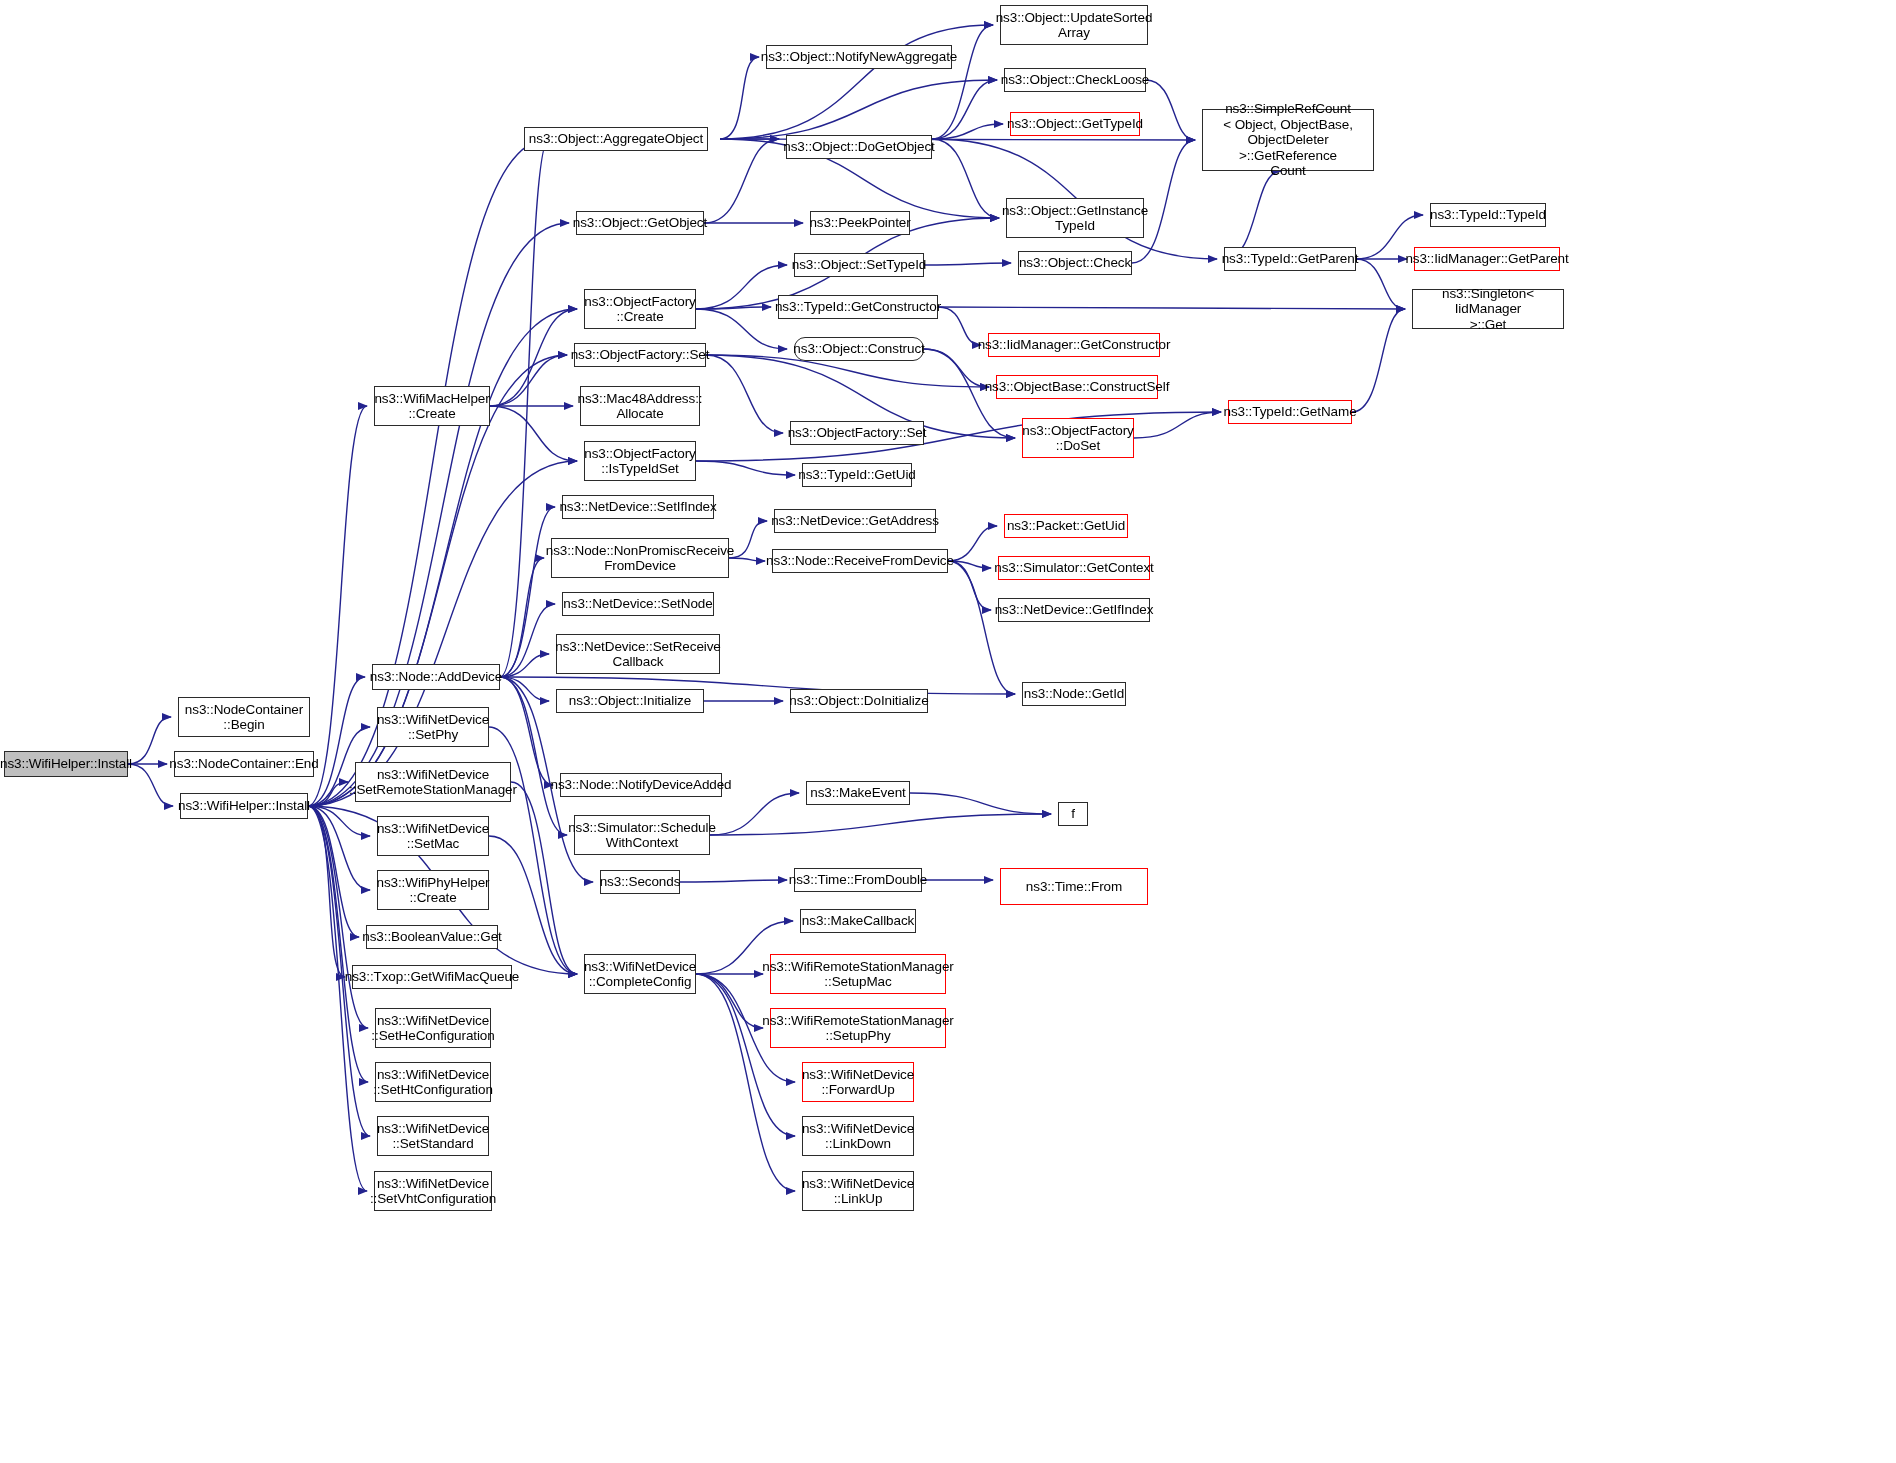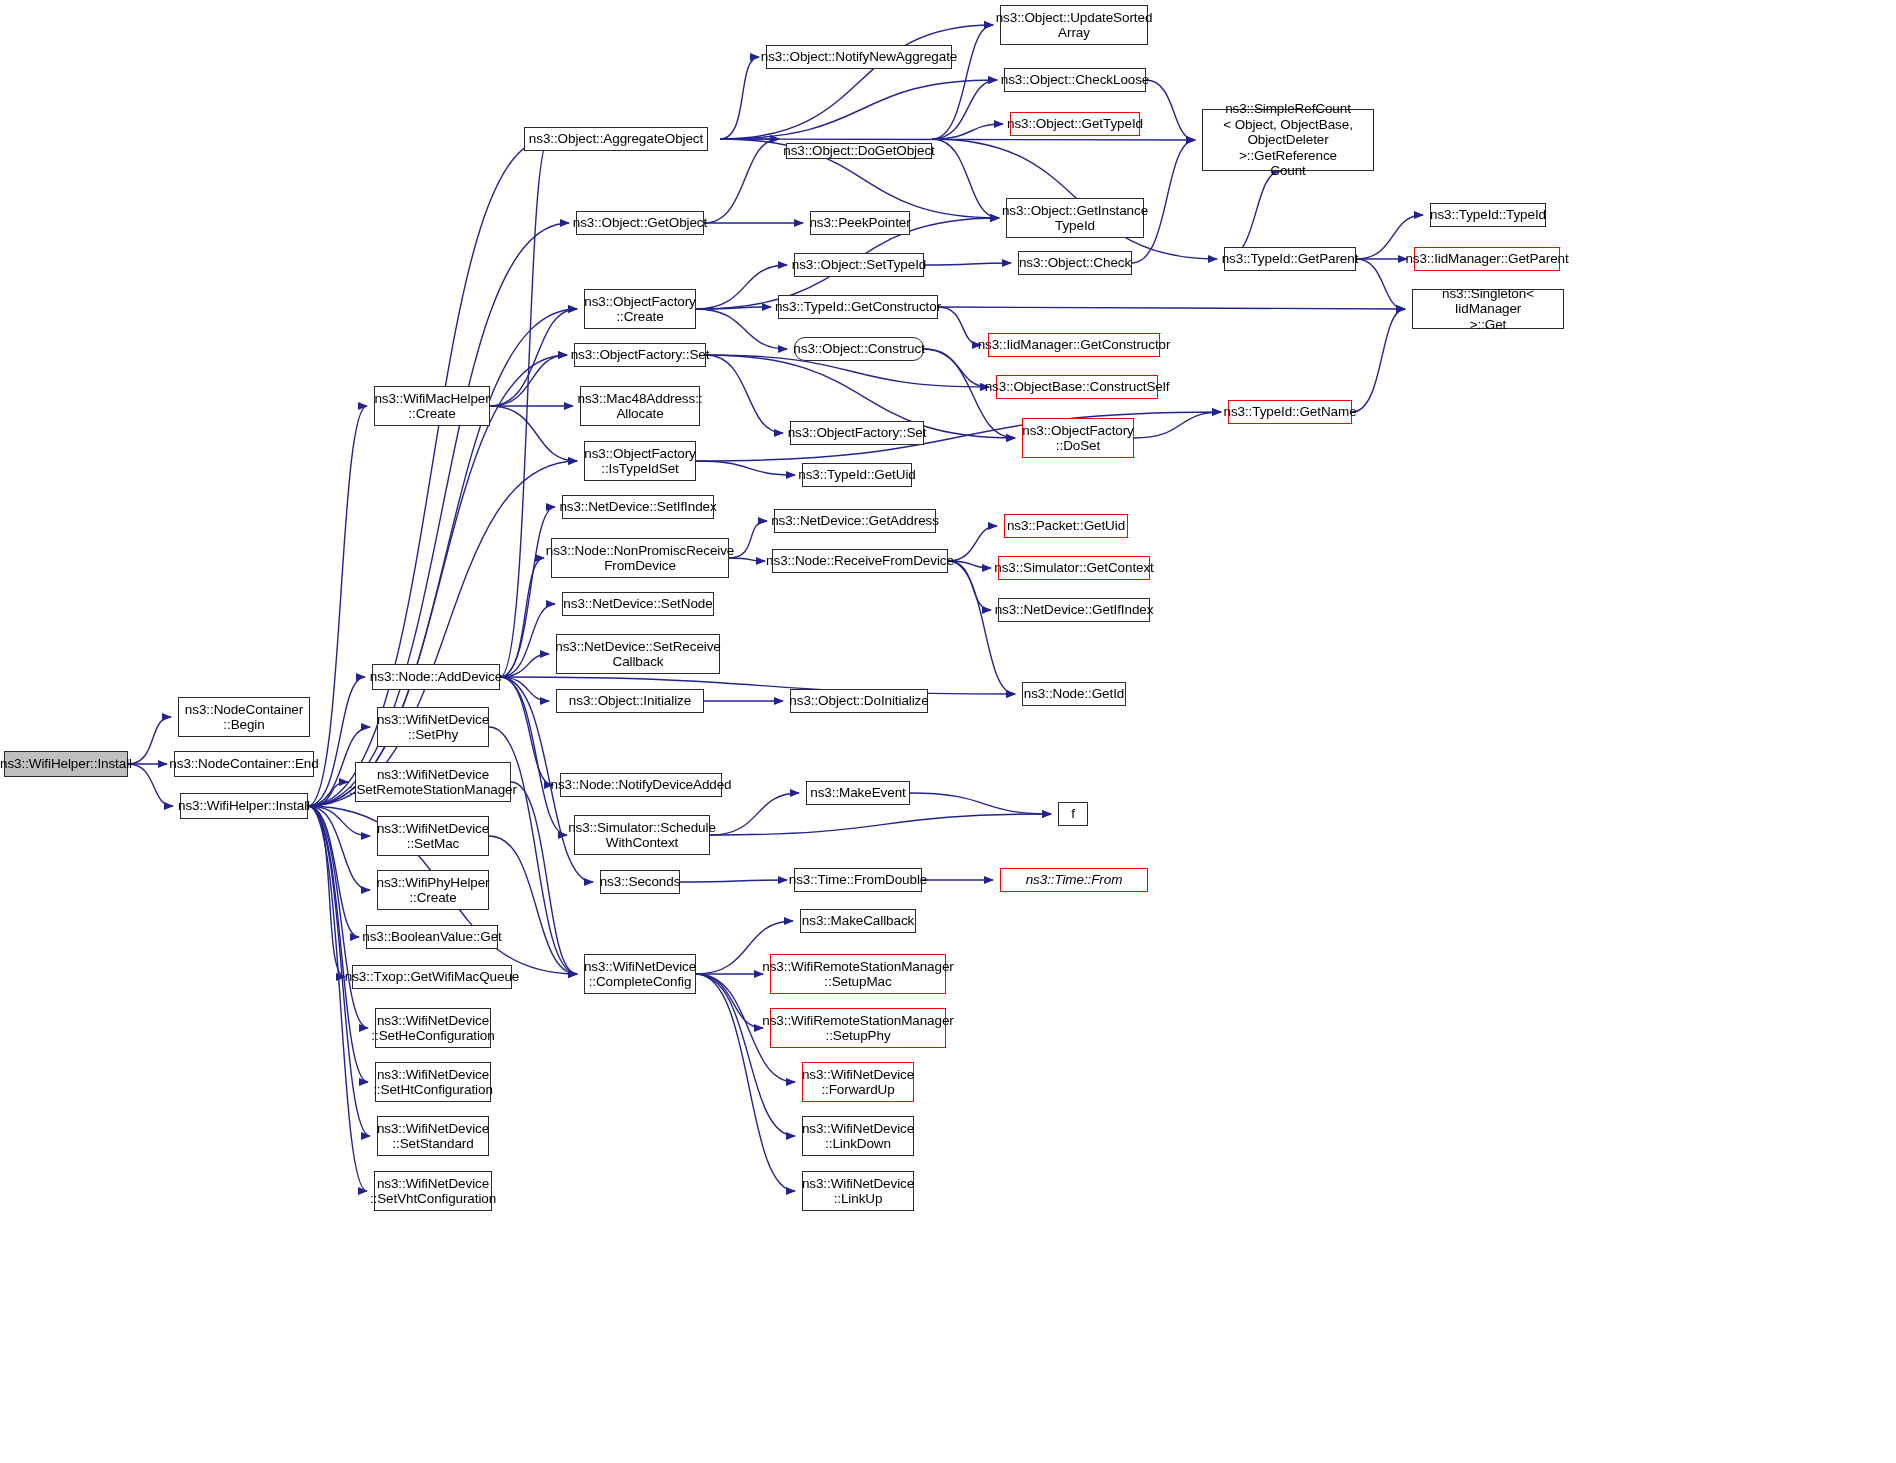--- a/index.html
+++ b/index.html
@@ -159,21 +159,21 @@
     <div class="node" style="left: 556px; top: 634px; width: 164px; height: 40px;">ns3::NetDevice::SetReceive
 Callback</div>
     <div class="node" style="left: 556px; top: 689px; width: 148px; height: 24px;">ns3::Object::Initialize</div>
     <div class="node" style="left: 560px; top: 773px; width: 162px; height: 24px;">ns3::Node::NotifyDeviceAdded</div>
     <div class="node" style="left: 574px; top: 815px; width: 136px; height: 40px;">ns3::Simulator::Schedule
 WithContext</div>
     <div class="node" style="left: 600px; top: 870px; width: 80px; height: 24px;">ns3::Seconds</div>
     <div class="node" style="left: 584px; top: 954px; width: 112px; height: 40px;">ns3::WifiNetDevice
 ::CompleteConfig</div>
     <div class="node" style="left: 766px; top: 45px; width: 186px; height: 24px;">ns3::Object::NotifyNewAggregate</div>
-    <div class="node" style="left: 786px; top: 143px; width: 146px; height: 16px;">ns3::Object::DoGetObject</div>
+    <div class="node" style="left: 786px; top: 135px; width: 146px; height: 24px;">ns3::Object::DoGetObject</div>
     <div class="node" style="left: 810px; top: 211px; width: 100px; height: 24px;">ns3::PeekPointer</div>
     <div class="node" style="left: 794px; top: 253px; width: 130px; height: 24px;">ns3::Object::SetTypeId</div>
     <div class="node" style="left: 778px; top: 295px; width: 160px; height: 24px;">ns3::TypeId::GetConstructor</div>
     <div class="node" style="left: 794px; top: 337px; width: 130px; height: 24px; border-radius: 11px;">ns3::Object::Construct</div>
     <div class="node" style="left: 790px; top: 421px; width: 134px; height: 24px;">ns3::ObjectFactory::Set</div>
     <div class="node" style="left: 802px; top: 463px; width: 110px; height: 24px;">ns3::TypeId::GetUid</div>
     <div class="node" style="left: 774px; top: 509px; width: 162px; height: 24px;">ns3::NetDevice::GetAddress</div>
     <div class="node" style="left: 772px; top: 549px; width: 176px; height: 24px;">ns3::Node::ReceiveFromDevice</div>
     <div class="node" style="left: 790px; top: 689px; width: 138px; height: 24px;">ns3::Object::DoInitialize</div>
     <div class="node" style="left: 806px; top: 781px; width: 104px; height: 24px;">ns3::MakeEvent</div>
@@ -198,21 +198,21 @@
     <div class="node" style="left: 1018px; top: 251px; width: 114px; height: 24px;">ns3::Object::Check</div>
     <div class="node red" style="left: 988px; top: 333px; width: 172px; height: 24px;">ns3::IidManager::GetConstructor</div>
     <div class="node red" style="left: 996px; top: 375px; width: 162px; height: 24px;">ns3::ObjectBase::ConstructSelf</div>
     <div class="node red" style="left: 1022px; top: 418px; width: 112px; height: 40px;">ns3::ObjectFactory
 ::DoSet</div>
     <div class="node red" style="left: 1004px; top: 514px; width: 124px; height: 24px;">ns3::Packet::GetUid</div>
     <div class="node red" style="left: 998px; top: 556px; width: 152px; height: 24px;">ns3::Simulator::GetContext</div>
     <div class="node" style="left: 998px; top: 598px; width: 152px; height: 24px;">ns3::NetDevice::GetIfIndex</div>
     <div class="node" style="left: 1022px; top: 682px; width: 104px; height: 24px;">ns3::Node::GetId</div>
     <div class="node" style="left: 1058px; top: 802px; width: 30px; height: 24px;">f</div>
-    <div class="node red" style="left: 1000px; top: 868px; width: 148px; height: 24px; font-style: italic;">ns3::Time::From</div>
+    <div class="node red" style="left: 1000px; top: 868px; width: 148px; height: 37px;">ns3::Time::From</div>
     <div class="node" style="left: 1202px; top: 109px; width: 172px; height: 62px;">ns3::SimpleRefCount
 &lt; Object, ObjectBase,
  ObjectDeleter &gt;::GetReference
 Count</div>
     <div class="node" style="left: 1224px; top: 247px; width: 132px; height: 24px;">ns3::TypeId::GetParent</div>
     <div class="node red" style="left: 1228px; top: 400px; width: 124px; height: 24px;">ns3::TypeId::GetName</div>
     <div class="node" style="left: 1430px; top: 203px; width: 116px; height: 24px;">ns3::TypeId::TypeId</div>
     <div class="node red" style="left: 1414px; top: 247px; width: 146px; height: 24px;">ns3::IidManager::GetParent</div>
     <div class="node" style="left: 1412px; top: 289px; width: 152px; height: 40px;">ns3::Singleton&lt; IidManager
 &gt;::Get</div>

